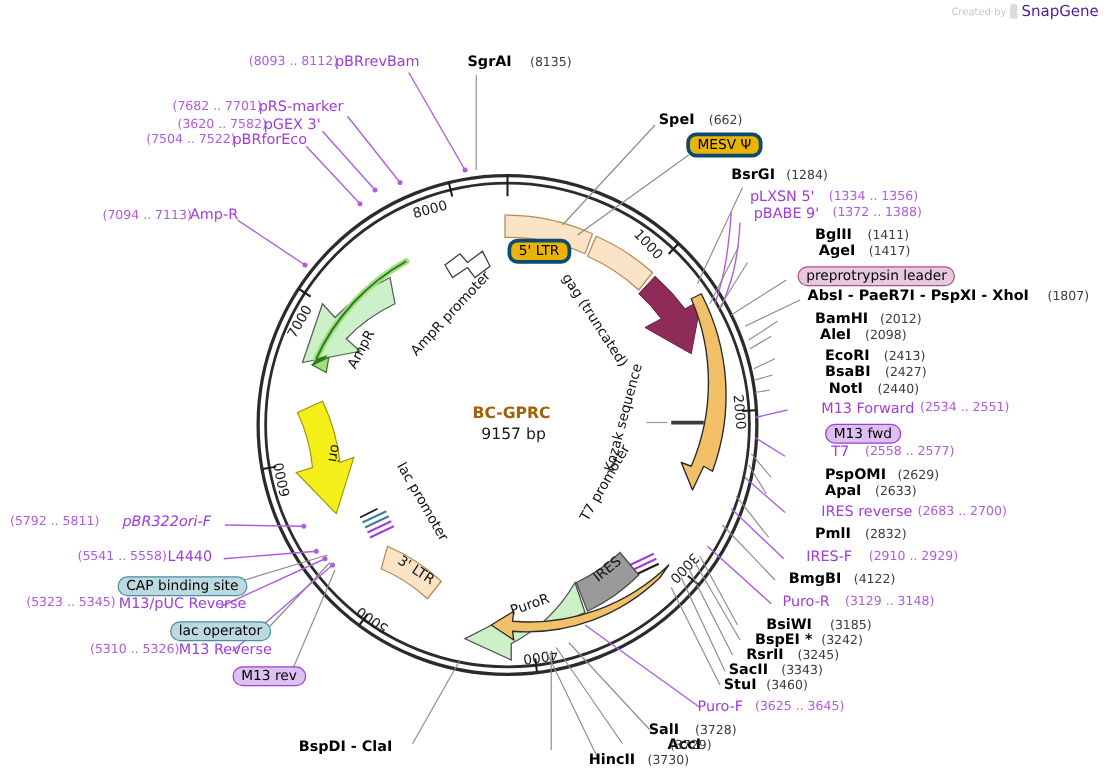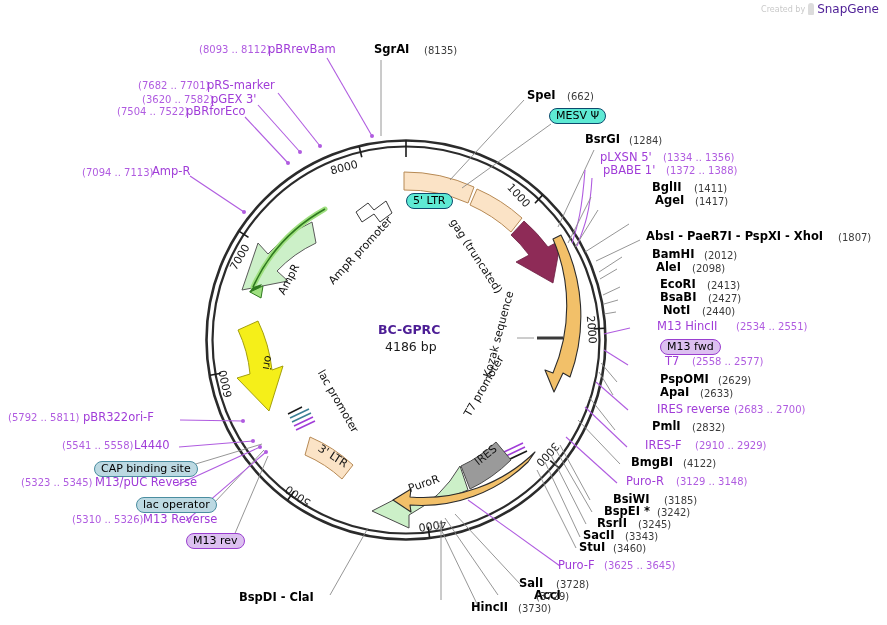--- a/index.html
+++ b/index.html
@@ -16,26 +16,26 @@
   
   .lbl{position:absolute;white-space:nowrap;line-height:1;}
   .enz{font-weight:bold;font-size:11.5px;color:#000;}
   .pos{font-size:10px;color:#3b3b3b;}
   .prim{font-size:11.5px;color:#a03cd8;}
   .primpos{font-size:10px;color:#b05ce0;}
   .feat-pill{
     font-size:11px;color:#000;padding:1px 6px 2px 6px;
     border-radius:8px;display:inline-block;
   }
-  .pill-tan{background:#5eead4;border:1px solid #0c4a6e;}
+  .pill-tan{background:#eab308;border:3px solid #0c4a6e;}
   .pill-mauve{background:#e6c9dd;border:1px solid #a8518a;}
   .pill-purple{background:#dcc0f0;border:1px solid #9a3fd0;}
   .pill-blue{background:#bcd9e2;border:1px solid #4a8da0;}
 
-  .center-name{font-size:12.5px;font-weight:bold;color:#4c1d95;}
+  .center-name{font-size:12.5px;font-weight:bold;color:#a16207;}
   .center-bp{font-size:12.5px;color:#1a1a1a;}
 
   
   #wm{position:absolute;right:8px;top:2px;display:flex;align-items:center;gap:3px;}
   #wm .cb{font-size:8px;color:#c9c9c9;font-family:"DejaVu Sans","Liberation Sans",sans-serif;}
   #wm .sg{font-size:12px;color:#4c1d95;font-family:"DejaVu Sans","Liberation Sans",sans-serif;}
   #wm .mk{width:6px;height:12px;background:#dcdcdc;border-radius:3px 3px 1px 1px;}
 </style>
 </head>
 <body>
@@ -273,21 +273,21 @@
       <text class="fname" transform="translate(425,487) rotate(-19)" text-anchor="middle">PuroR</text>
       <text class="fname" transform="translate(331,459) rotate(33)" text-anchor="middle">3' LTR</text>
       <text class="fname" transform="translate(335,403) rotate(60)" text-anchor="middle">lac promoter</text>
       <text class="fname" transform="translate(264,362) rotate(100)" text-anchor="middle">ori</text>
       <text class="fname" transform="translate(292,281) rotate(-62)" text-anchor="middle">AmpR</text>
       <text class="fname" transform="translate(363,253) rotate(-47)" text-anchor="middle">AmpR promoter</text>
     </g>
   </svg>
 
   <div class="lbl center-name" style="left:378px;top:324px;">BC-GPRC</div>
-  <div class="lbl center-bp" style="left:385px;top:341px;">4186 bp</div>
+  <div class="lbl center-bp" style="left:385px;top:341px;">9157 bp</div>
 
   <div class="lbl primpos" style="left:199px;top:45px;">(8093 .. 8112)</div>
   <div class="lbl prim" style="left:268px;top:44px;">pBRrevBam</div>
 
   <div class="lbl primpos" style="left:138px;top:81px;">(7682 .. 7701)</div>
   <div class="lbl prim" style="left:207px;top:80px;">pRS-marker</div>
 
   <div class="lbl primpos" style="left:142px;top:95px;">(3620 .. 7582)</div>
   <div class="lbl prim" style="left:211px;top:94px;">pGEX 3'</div>
 
@@ -305,49 +305,52 @@
 
   <div class="lbl" style="left:549px;top:106px;">
     <span class="feat-pill pill-tan">MESV Ψ</span>
   </div>
 
   <div class="lbl enz" style="left:585px;top:134px;">BsrGI</div>
   <div class="lbl pos" style="left:629px;top:136px;">(1284)</div>
 
   <div class="lbl prim" style="left:600px;top:152px;">pLXSN 5'</div>
   <div class="lbl primpos" style="left:663px;top:153px;">(1334 .. 1356)</div>
-  <div class="lbl prim" style="left:603px;top:165px;">pBABE 1'</div>
+  <div class="lbl prim" style="left:603px;top:165px;">pBABE 9'</div>
   <div class="lbl primpos" style="left:666px;top:166px;">(1372 .. 1388)</div>
 
   <div class="lbl enz" style="left:652px;top:182px;">BglII</div>
   <div class="lbl pos" style="left:694px;top:184px;">(1411)</div>
 
   <div class="lbl enz" style="left:655px;top:195px;">AgeI</div>
   <div class="lbl pos" style="left:695px;top:197px;">(1417)</div>
 
+  <div class="lbl" style="left:638px;top:211px;">
+    <span class="feat-pill pill-mauve">preprotrypsin leader</span>
+  </div>
 
   <div class="lbl enz" style="left:646px;top:231px;">AbsI  - PaeR7I  - PspXI  - XhoI</div>
   <div class="lbl pos" style="left:838px;top:233px;">(1807)</div>
 
   <div class="lbl enz" style="left:652px;top:249px;">BamHI</div>
   <div class="lbl pos" style="left:704px;top:251px;">(2012)</div>
 
   <div class="lbl enz" style="left:656px;top:262px;">AleI</div>
   <div class="lbl pos" style="left:692px;top:264px;">(2098)</div>
 
   <div class="lbl enz" style="left:660px;top:279px;">EcoRI</div>
   <div class="lbl pos" style="left:707px;top:281px;">(2413)</div>
 
   <div class="lbl enz" style="left:660px;top:292px;">BsaBI</div>
   <div class="lbl pos" style="left:708px;top:294px;">(2427)</div>
 
   <div class="lbl enz" style="left:663px;top:305px;">NotI</div>
   <div class="lbl pos" style="left:702px;top:307px;">(2440)</div>
 
-  <div class="lbl prim" style="left:657px;top:321px;">M13 HincII</div>
+  <div class="lbl prim" style="left:657px;top:321px;">M13 Forward</div>
   <div class="lbl primpos" style="left:736px;top:322px;">(2534 .. 2551)</div>
 
   <div class="lbl" style="left:660px;top:337px;">
     <span class="feat-pill pill-purple">M13 fwd</span>
   </div>
 
   <div class="lbl prim" style="left:665px;top:356px;">T7</div>
   <div class="lbl primpos" style="left:692px;top:357px;">(2558 .. 2577)</div>
 
   <div class="lbl enz" style="left:660px;top:374px;">PspOMI</div>
@@ -395,21 +398,21 @@
   <div class="lbl enz" style="left:498px;top:590px;margin-left:36px;">AccI</div>
   <div class="lbl pos" style="left:536px;top:592px;">(3729)</div>
 
   <div class="lbl enz" style="left:471px;top:602px;">HincII</div>
   <div class="lbl pos" style="left:518px;top:604px;">(3730)</div>
 
   <div class="lbl pos" style="left:201px;top:594px;margin-top:36px;">(4581)</div>
   <div class="lbl enz" style="left:239px;top:592px;">BspDI  - ClaI</div>
 
   <div class="lbl primpos" style="left:8px;top:413px;">(5792 .. 5811)</div>
-  <div class="lbl prim" style="left:83px;top:412px;">pBR322ori-F</div>
+  <div class="lbl prim" style="left:98px;top:412px;font-style:italic;">pBR322ori-F</div>
 
   <div class="lbl primpos" style="left:62px;top:441px;">(5541 .. 5558)</div>
   <div class="lbl prim" style="left:134px;top:440px;">L4440</div>
 
   <div class="lbl" style="left:94px;top:459px;">
     <span class="feat-pill pill-blue">CAP binding site</span>
   </div>
 
   <div class="lbl primpos" style="left:21px;top:478px;">(5323 .. 5345)</div>
   <div class="lbl prim" style="left:95px;top:477px;">M13/pUC Reverse</div>

